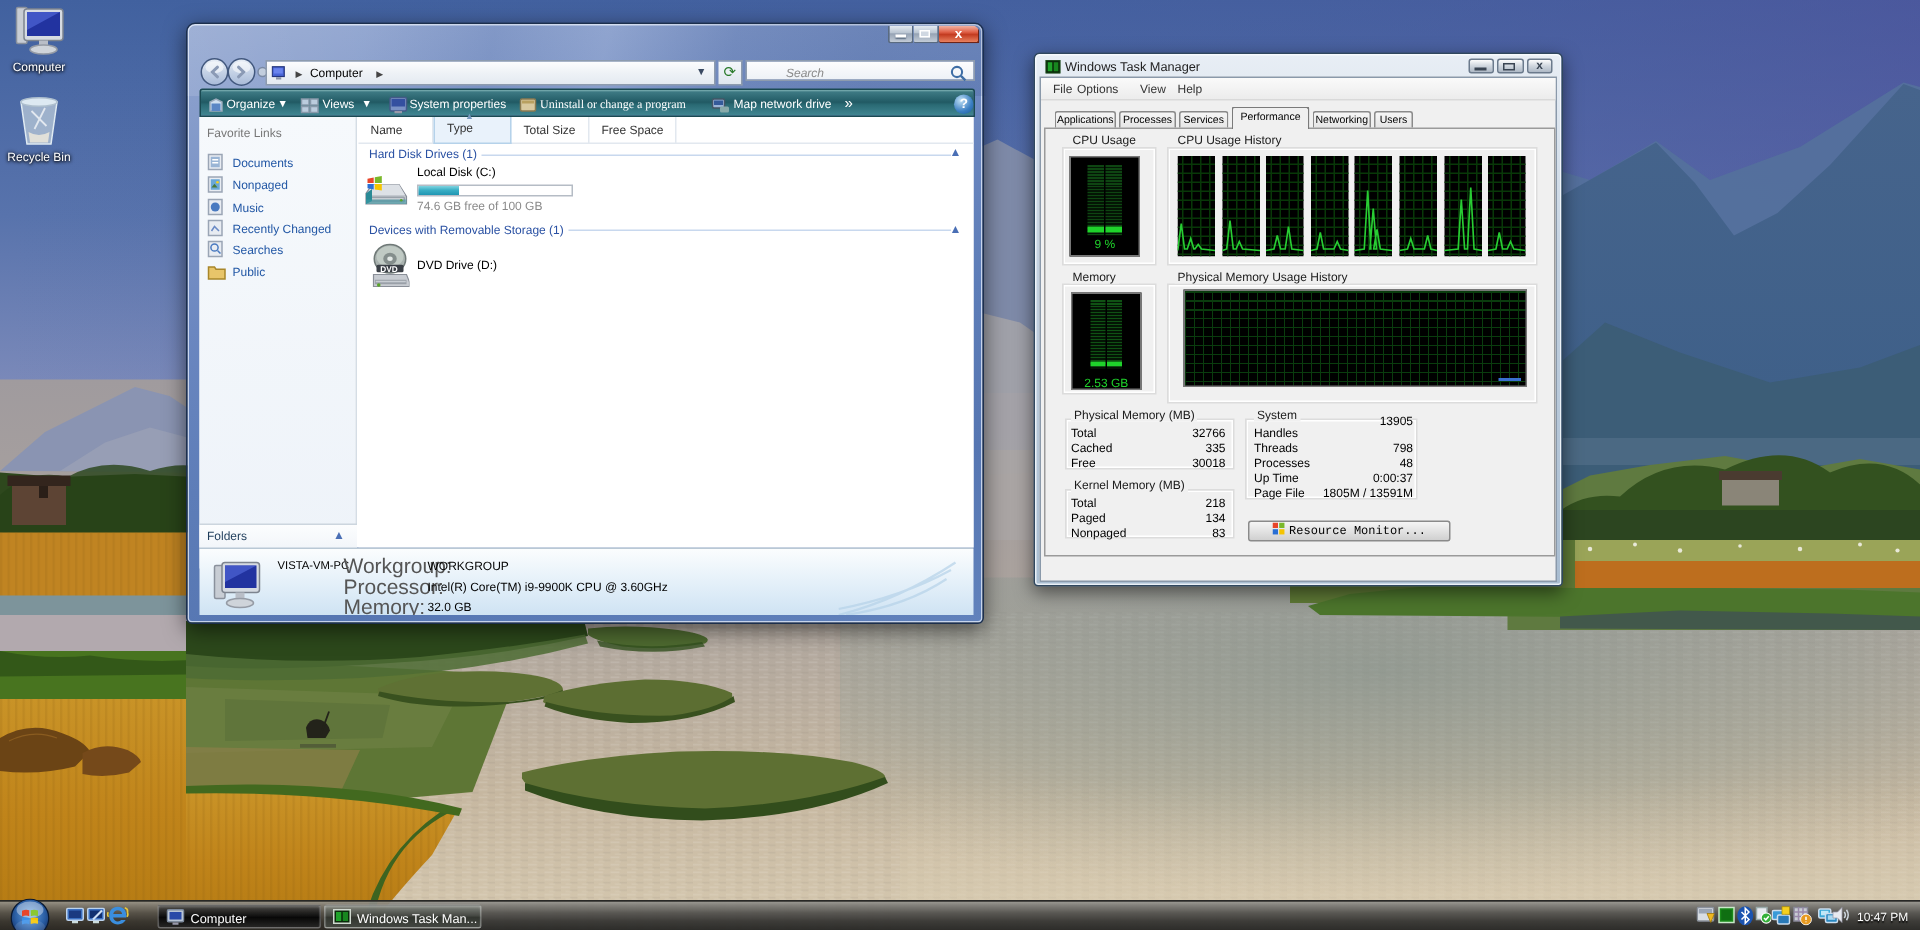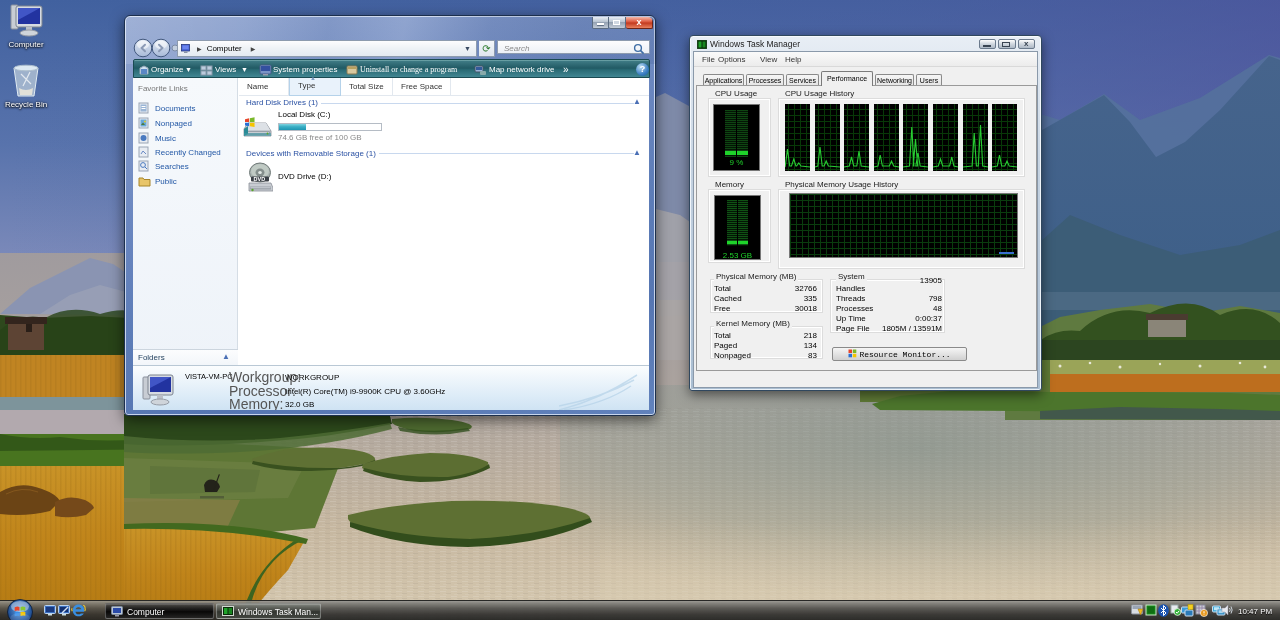--- a/index.html
+++ b/index.html
@@ -216,21 +216,21 @@
           <rect x="3" y="7.5" width="3.5" height="1.5" fill="#8a94a8"></rect>
         </svg>
       <span style="color:#444;margin:0 5px 0 6px;font-size:6px;">▶</span>
       <span>Computer</span>
       <span style="color:#444;margin-left:9px;font-size:6px;">▶</span>
       <span style="margin-left:auto;margin-right:5px;color:#3a4a62;font-size:7px;">▼</span>
     </div>
 
     <div class="abs" style="left:354px;top:2px;width:16px;height:17px;background:linear-gradient(#f4f7fa,#dfe6ee);border:1px solid #8d9bae;border-left:none;color:#2a7a2a;font-size:10px;text-align:center;line-height:16px;">⟳</div>
 
-    <div class="abs" style="left:372px;top:2px;width:153px;height:14px;background:linear-gradient(#fdfdfe,#edf1f6);border:1px solid #8d9bae;font-size:8px;color:#8a8a8a;font-style:italic;">
+    <div class="abs" style="left:372px;top:2px;width:153px;height:14px;background:linear-gradient(#fdfdfe,#edf1f6);border:1px solid #8d9bae;font-size:8px;color:#8a8a8a;font-style:italic;padding-left:20px;">
       <span style="margin-left:6px;line-height:16px;">Search</span>
       <svg width="12" height="12" viewBox="0 0 12 12" style="position:absolute;right:4px;top:2px;">
           <circle cx="5" cy="5" r="3.4" fill="none" stroke="#3f6ea5" stroke-width="1.4"></circle>
           <line x1="7.6" y1="7.6" x2="10.6" y2="10.6" stroke="#3f6ea5" stroke-width="1.6"></line>
         </svg>
     </div>
   </div>
 
   <div class="abs" style="left:8px;top:43px;width:517px;height:19px;background:linear-gradient(#7fb2b4 0%,#3d7983 8%,#215a64 48%,#2a6a74 58%,#418692 100%);border:1px solid #1a4a52;border-radius:2px 2px 0 0;overflow:hidden;">
     <div class="tbi" style="left:4px;">

